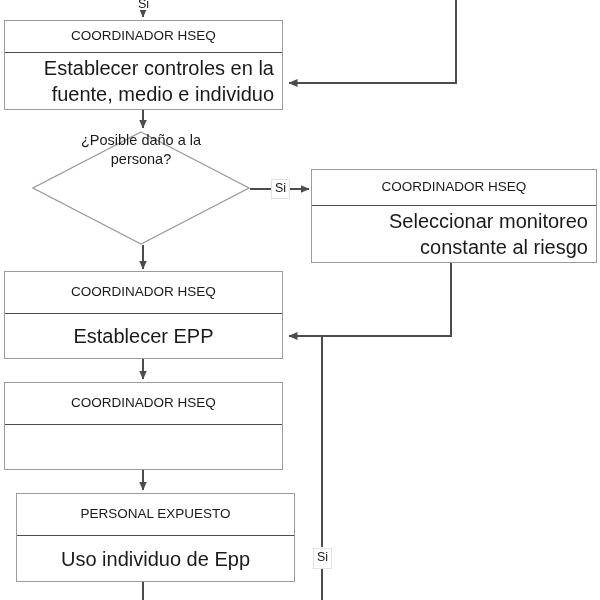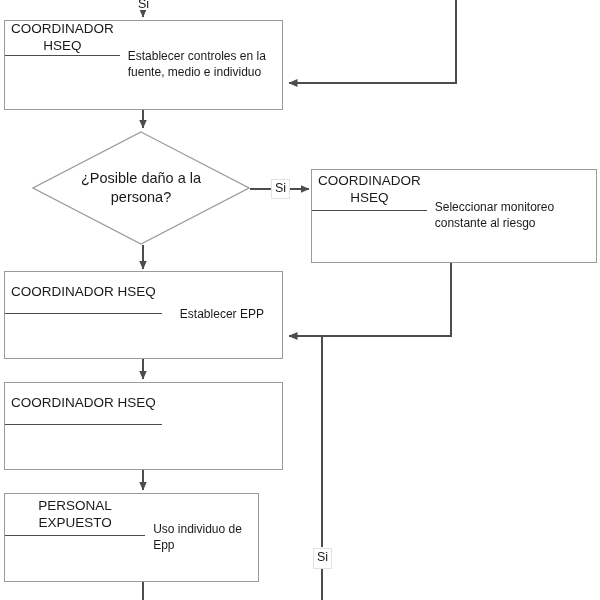--- a/index.html
+++ b/index.html
@@ -25,50 +25,50 @@
     top: 0;
     width: 600px;
     height: 600px;
   }
   .node-box {
     position: absolute;
     box-sizing: border-box;
     border: 1px solid #9b9b9b;
     background: #ffffff;
     display: flex;
-    flex-direction: row;
+    flex-direction: column;
   }
   .node-role {
     box-sizing: border-box;
     display: flex;
     align-items: center;
     justify-content: center;
     text-align: center;
     border-bottom: 1px solid #4c4c4c;
     color: #1a1a1a;
     font-size: 13.5px;
     line-height: 1.25;
     padding: 2px 6px;
   }
   .node-action {
     box-sizing: border-box;
     flex: 1 1 auto;
     display: flex;
     align-items: center;
     justify-content: center;
-    text-align: left;
+    text-align: right;
     color: #1a1a1a;
-    font-size: 12px;
+    font-size: 20px;
     line-height: 1.3;
     padding: 2px 8px;
   }
   .decision {
     position: absolute;
     display: flex;
-    align-items: center;
+    align-items: flex-start;
     justify-content: center;
   }
   .decision svg {
     position: absolute;
     left: 0;
     top: 0;
   }
   .decision-label {
     position: relative;
     z-index: 2;
@@ -169,21 +169,21 @@
 
   <div class="node-box" style="left:4px; top:271px; width:279px; height:88px;">
     <div class="node-role" style="height:42px;">COORDINADOR HSEQ</div>
     <div class="node-action">Establecer EPP</div>
   </div>
 
   <div class="node-box" style="left:4px; top:382px; width:279px; height:88px;">
     <div class="node-role" style="height:42px;">COORDINADOR HSEQ</div>
   </div>
 
-  <div class="node-box" style="left:4px; top:493px; width:255px; height:89px;">
+  <div class="node-box" style="left:16px; top:493px; width:279px; height:89px;">
     <div class="node-role" style="height:42px;">PERSONAL EXPUESTO</div>
     <div class="node-action">Uso individuo de Epp</div>
   </div>
 
   <div class="edge-label" style="left:313px; top:548px; width:19px; height:21px;">Si</div>
 
   <div class="edge-label" style="left:134px; top:-10px; width:19px; height:20px; border:none; display:flex; align-items:flex-end; justify-content:center; padding:0;">Si</div>
 
 </div>
 

